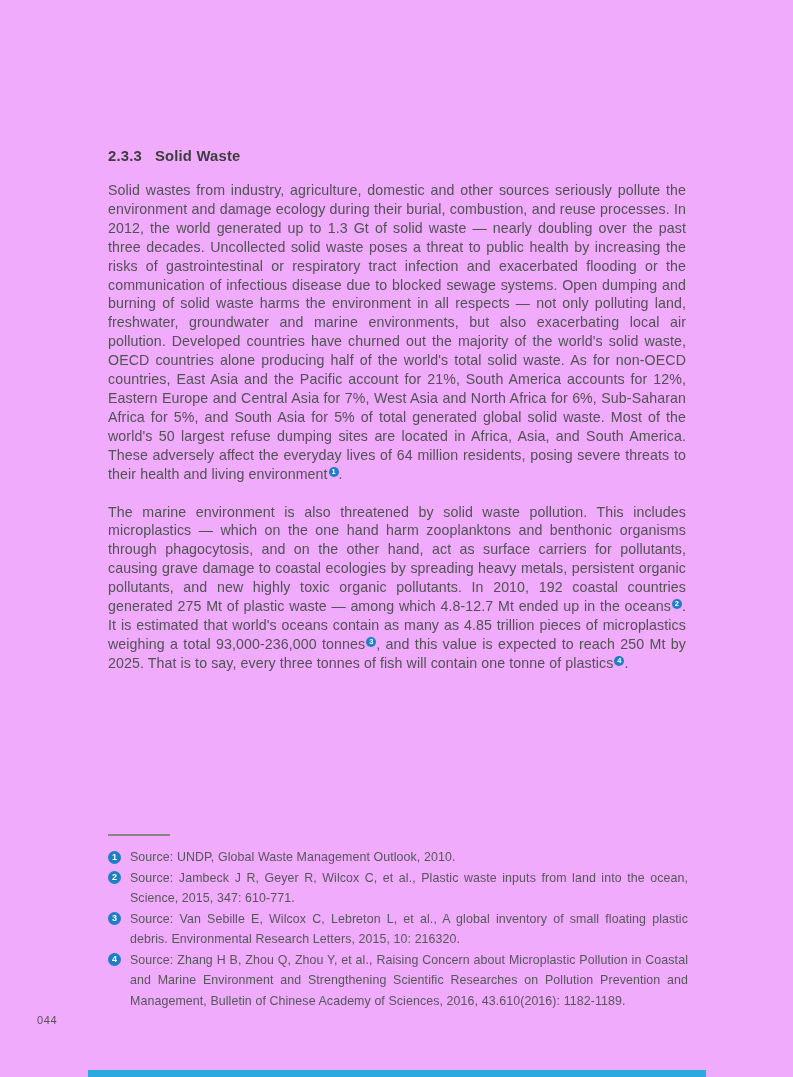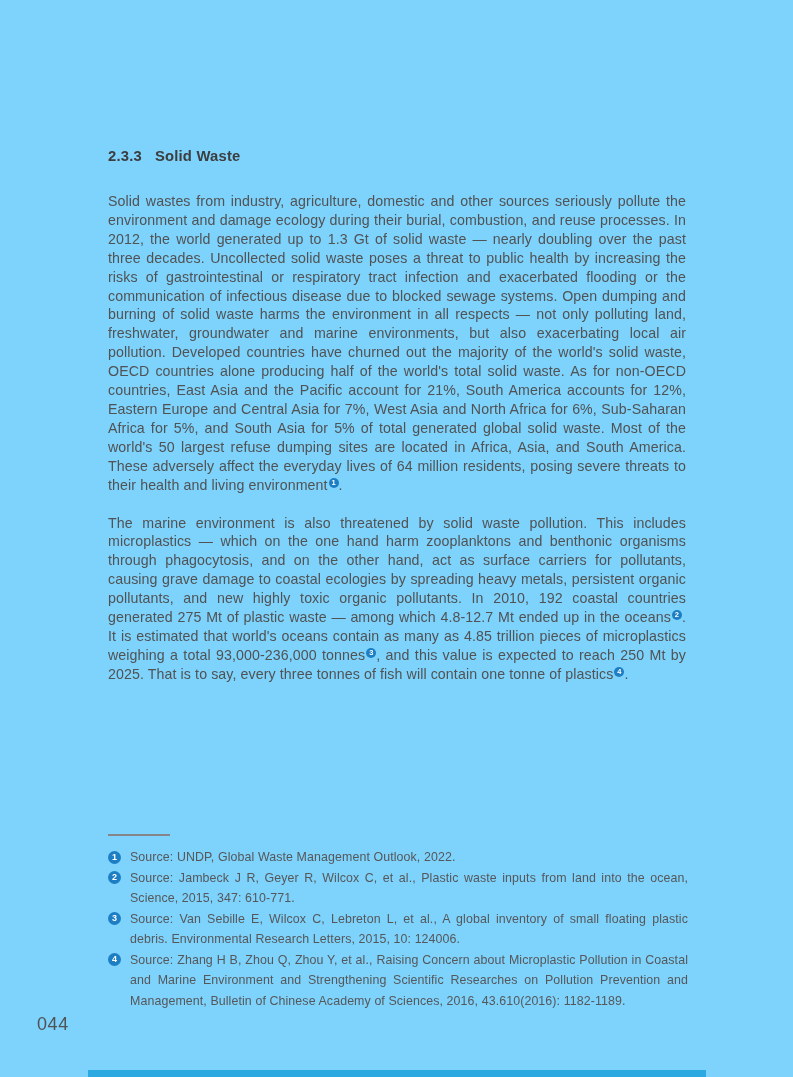--- a/index.html
+++ b/index.html
@@ -4,21 +4,21 @@
 <style>
   html, body {
     margin: 0;
     padding: 0;
     background: #ffffff;
   }
   .page {
     position: relative;
     width: 793px;
     height: 1077px;
-    background: #7dd3fc;
+    background: #f0abfc;
     overflow: hidden;
     font-family: "Liberation Sans", sans-serif;
   }
   .heading {
     position: absolute;
     left: 108px;
     top: 148px;
     font-size: 14.8px;
     font-weight: bold;
     color: #3c3d3f;
@@ -30,21 +30,21 @@
     position: absolute;
     left: 108px;
     top: 181px;
     width: 578px;
     font-size: 14.2px;
     line-height: 18.9px;
     color: var(--body-text, #515254);
     text-align: justify;
     letter-spacing: 0.1px;
   }
-  .body-text p { margin: 11px 0 19px 0; }
+  .body-text p { margin: 0 0 19px 0; }
   .body-text p:last-child { margin-bottom: 0; }
   .fnref {
     display: inline-block;
     width: 10px;
     height: 10px;
     border-radius: 50%;
     background: var(--footnote-marker-blue, #1d7ec4);
     color: #ffffff;
     font-size: 7.5px;
     font-weight: bold;
@@ -86,21 +86,21 @@
     font-weight: bold;
     line-height: 13.5px;
     text-align: center;
     margin-top: 3.5px;
   }
   .fn-text { flex: 1 1 auto; }
   .page-number {
     position: absolute;
     left: 37px;
     top: 1014px;
-    font-size: 18px;
+    font-size: 11px;
     color: #515254;
     letter-spacing: 0.6px;
   }
   .bottom-bar {
     position: absolute;
     left: 88px;
     bottom: 0;
     width: 618px;
     height: 7px;
     background: var(--bottom-bar-blue, #2da9e1);
@@ -117,29 +117,29 @@
 
   <div class="body-text">
     <p><span>Solid wastes from industry, agriculture, domestic and other sources seriously pollute the environment and damage ecology during their burial, combustion, and reuse processes. In 2012, the world generated up to 1.3 Gt of solid waste — nearly doubling over the past three decades. Uncollected solid waste poses a threat to public health by increasing the risks of gastrointestinal or respiratory tract infection and exacerbated flooding or the communication of infectious disease due to blocked sewage systems. Open dumping and burning of solid waste harms the environment in all respects — not only polluting land, freshwater, groundwater and marine environments, but also exacerbating local air pollution. Developed countries have churned out the majority of the world's solid waste, OECD countries alone producing half of the world's total solid waste. As for non-OECD countries, East Asia and the Pacific account for 21%, South America accounts for 12%, Eastern Europe and Central Asia for 7%, West Asia and North Africa for 6%, Sub-Saharan Africa for 5%, and South Asia for 5% of total generated global solid waste. Most of the world's 50 largest refuse dumping sites are located in Africa, Asia, and South America. These adversely affect the everyday lives of 64 million residents, posing severe threats to their health and living environment</span><span class="fnref">1</span><span>.</span></p>
     <p><span>The marine environment is also threatened by solid waste pollution. This includes microplastics — which on the one hand harm zooplanktons and benthonic organisms through phagocytosis, and on the other hand, act as surface carriers for pollutants, causing grave damage to coastal ecologies by spreading heavy metals, persistent organic pollutants, and new highly toxic organic pollutants. In 2010, 192 coastal countries generated 275 Mt of plastic waste — among which 4.8-12.7 Mt ended up in the oceans</span><span class="fnref">2</span><span>. It is estimated that world's oceans contain as many as 4.85 trillion pieces of microplastics weighing a total 93,000-236,000 tonnes</span><span class="fnref">3</span><span>, and this value is expected to reach 250 Mt by 2025. That is to say, every three tonnes of fish will contain one tonne of plastics</span><span class="fnref">4</span><span>.</span></p>
   </div>
 
   <div class="footnote-block">
     <div class="fn-rule"></div>
     <div class="fn-item">
       <span class="fn-marker">1</span>
-      <span class="fn-text">Source: UNDP, Global Waste Management Outlook, 2022.</span>
+      <span class="fn-text">Source: UNDP, Global Waste Management Outlook, 2010.</span>
     </div>
     <div class="fn-item">
       <span class="fn-marker">2</span>
       <span class="fn-text">Source: Jambeck J R, Geyer R, Wilcox C, et al., Plastic waste inputs from land into the ocean, Science, 2015, 347: 610-771.</span>
     </div>
     <div class="fn-item">
       <span class="fn-marker">3</span>
-      <span class="fn-text">Source: Van Sebille E, Wilcox C, Lebreton L, et al., A global inventory of small floating plastic debris. Environmental Research Letters, 2015, 10: 124006.</span>
+      <span class="fn-text">Source: Van Sebille E, Wilcox C, Lebreton L, et al., A global inventory of small floating plastic debris. Environmental Research Letters, 2015, 10: 216320.</span>
     </div>
     <div class="fn-item">
       <span class="fn-marker">4</span>
       <span class="fn-text">Source: Zhang H B, Zhou Q, Zhou Y, et al., Raising Concern about Microplastic Pollution in Coastal and Marine Environment and Strengthening Scientific Researches on Pollution Prevention and Management, Bulletin of Chinese Academy of Sciences, 2016, 43.610(2016): 1182-1189.</span>
     </div>
   </div>
 
   <div class="page-number">044</div>
 
   <div class="bottom-bar"></div>

